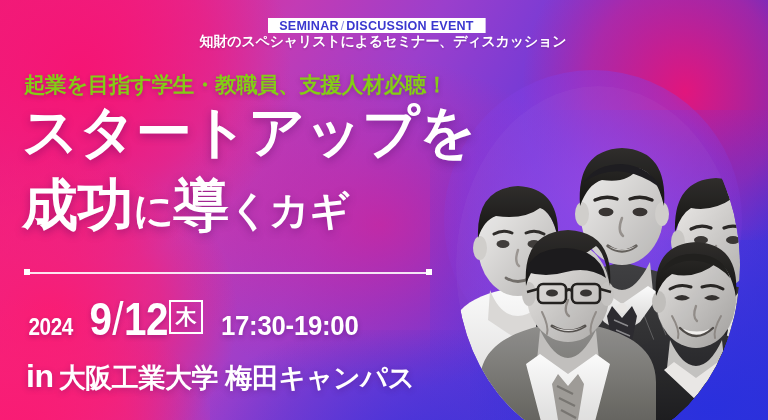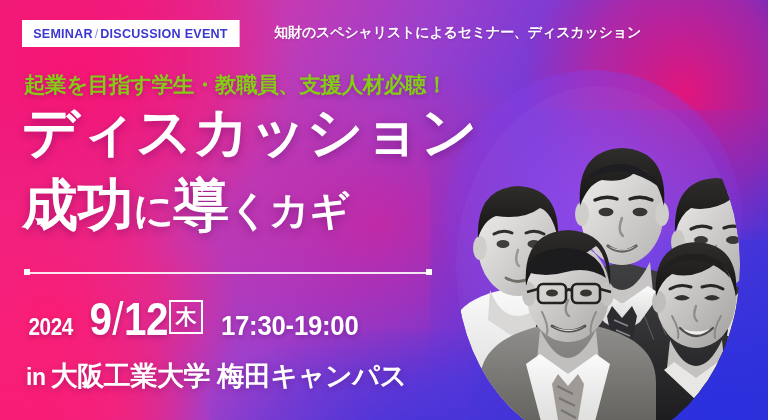--- a/index.html
+++ b/index.html
@@ -89,21 +89,21 @@
     border-radius:142px / 180px;
     overflow:hidden;
   }
   .photo-circle svg { display:block; }
 
   
   .header-row {
     position:absolute;
     left:0; top:18px;
     width:748px; height:30px;
-    display:flex; align-items:center;
+    display:flex; align-items:center;flex-direction:column;
   }
   .badge {
     margin-left:22px;
     background:#ffffff;
     color:#3b37cf;
     height:27px;
     padding:0 13px 0 12px;
     display:flex; align-items:center;
     font-size:13.5px;
     font-weight:bold;
@@ -216,21 +216,21 @@
     left:26px; top:358px;
     color:#ffffff;
     font-size:27px;
     font-weight:bold;
     letter-spacing:-.015em;
     white-space:nowrap;
     text-shadow:0 2px 6px rgba(60,0,80,.30);
   }
   .venue .in {
     font-family:"Liberation Sans Narrow","Liberation Sans", sans-serif;
-    font-size:23px;
+    font-size:32px;
     padding-right:5px;
   }
 </style>
 </head>
 <body>
 
 <div class="banner">
 
   <div class="bg-base"></div>
   <div class="bg-blob-pink-tl"></div>
@@ -414,21 +414,21 @@
       <span>SEMINAR</span>
       <span class="sep">/</span>
       <span>DISCUSSION  EVENT</span>
     </div>
     <div class="header-sub">知財のスペシャリストによるセミナー、ディスカッション</div>
   </div>
 
   <div class="lead">起業を目指す学生・教職員、支援人材必聴！</div>
 
   <div class="title">
-    <span class="l1">ディスカッション</span>
+    <span class="l1">スタートアップを</span>
     <span class="l2"><span>成功</span><span class="sm">に</span><span>導</span><span class="sm">くカギ</span></span>
   </div>
 
   <div class="divider">
     <div class="cap a"></div>
     <div class="line"></div>
     <div class="cap b"></div>
   </div>
 
   <div class="date-row">

